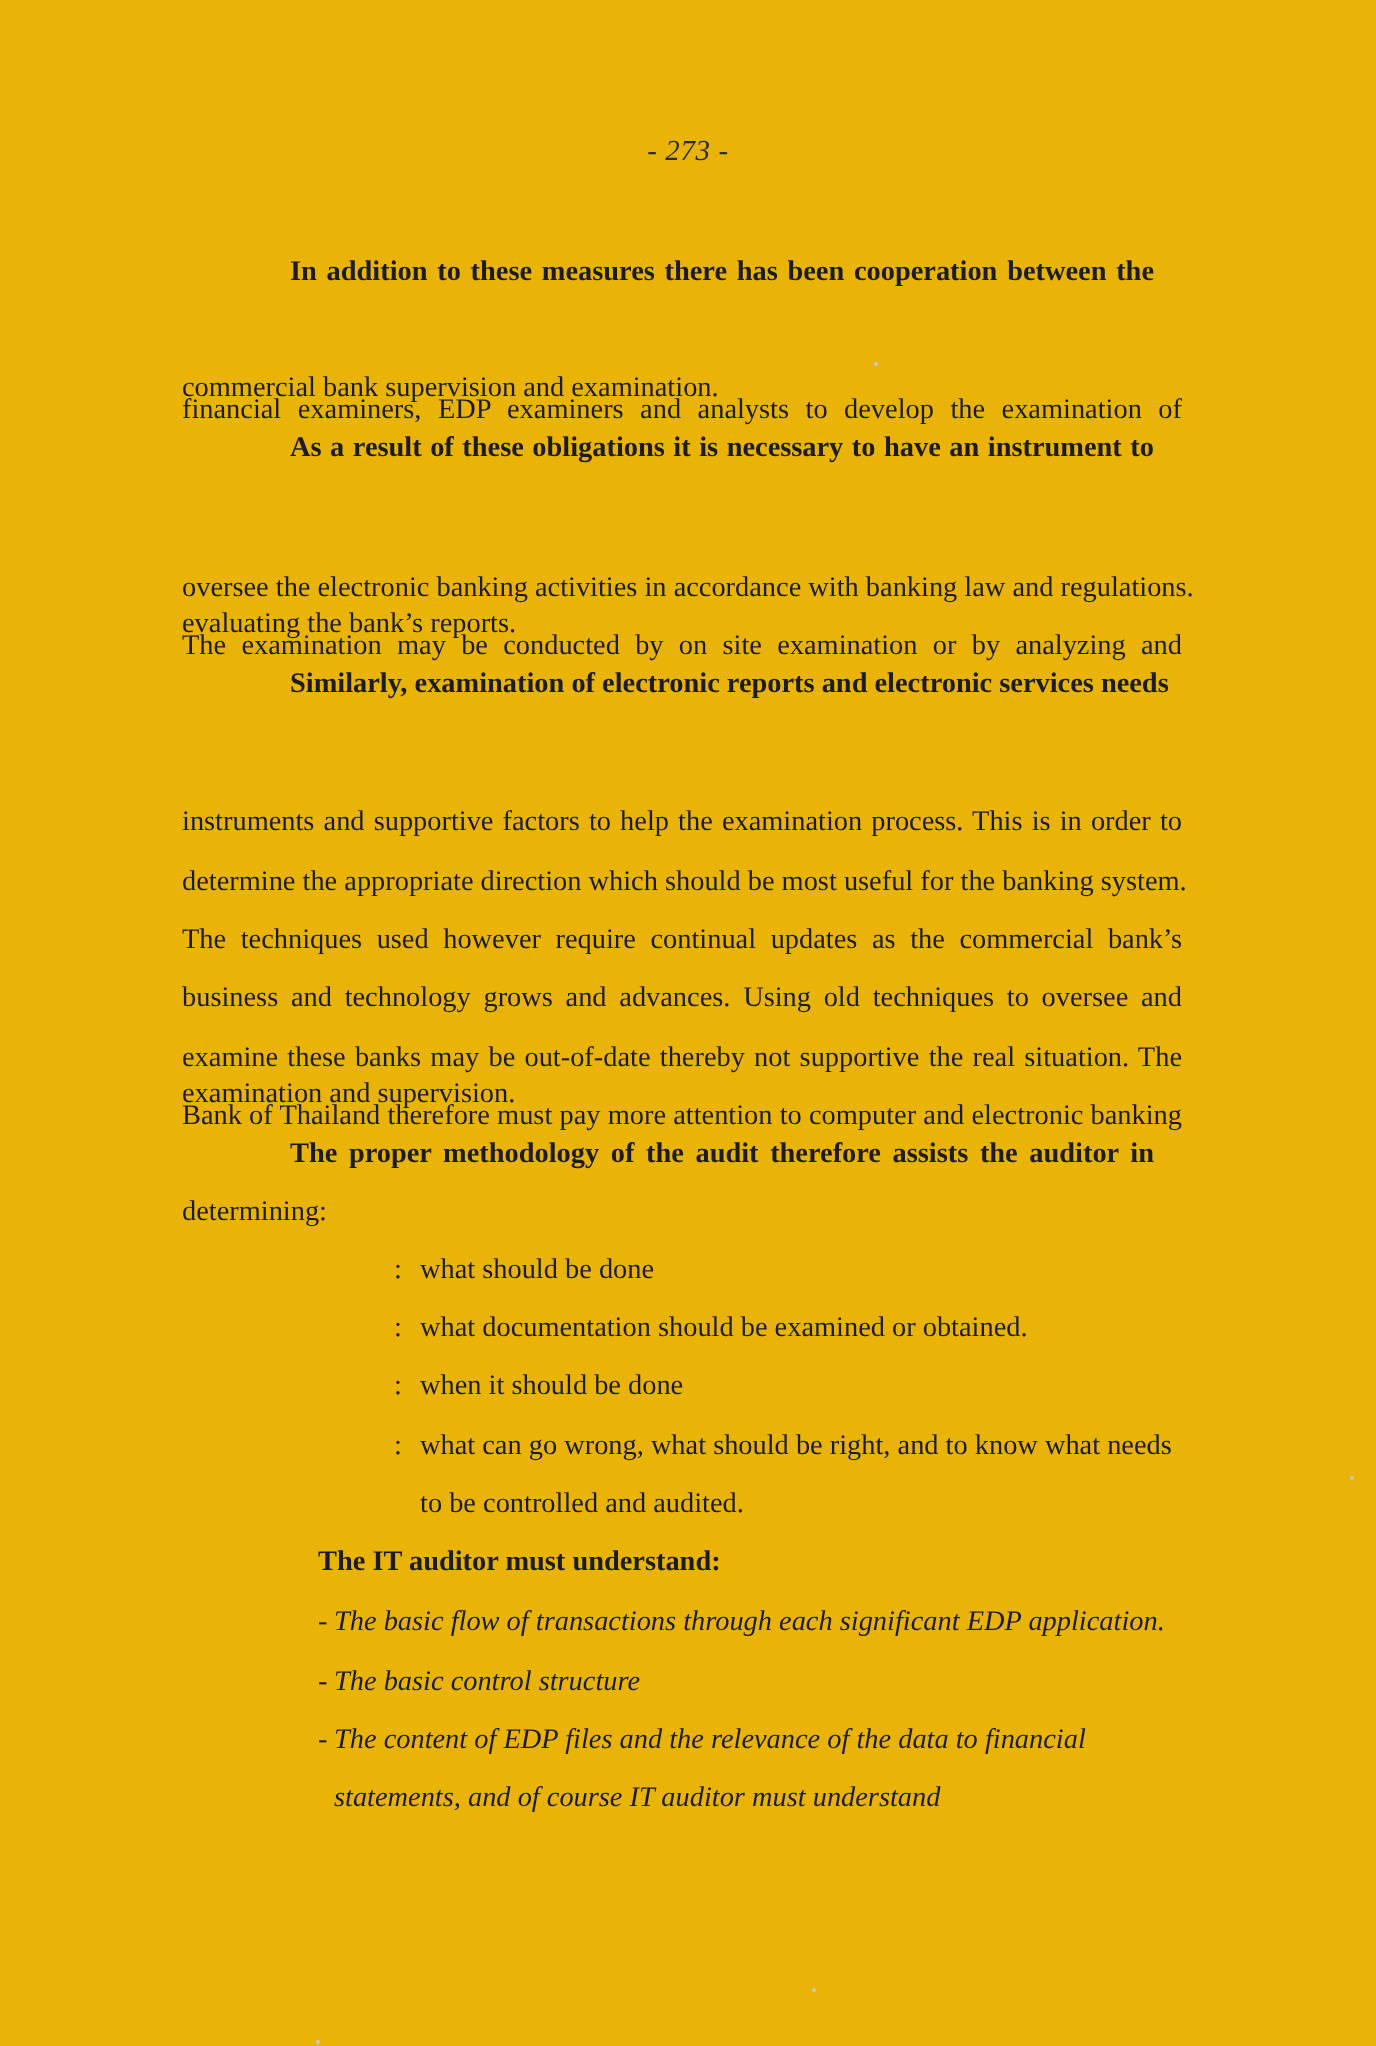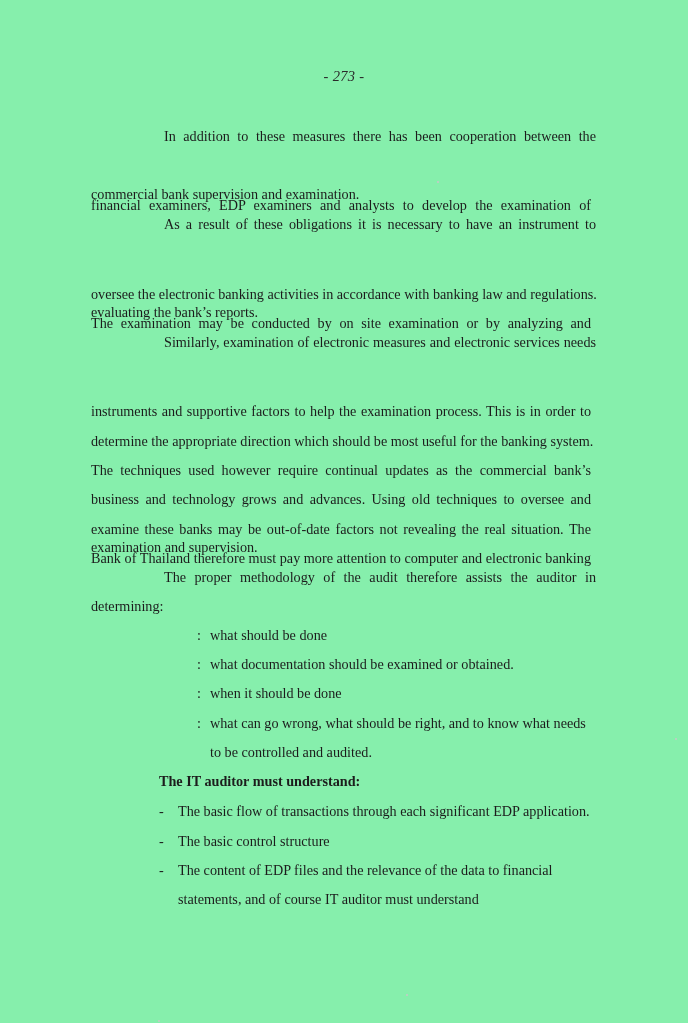--- a/index.html
+++ b/index.html
@@ -13,21 +13,21 @@
       position: relative;
       overflow: hidden;
       font-family: "Liberation Serif", "DejaVu Serif", serif;
       color: #1c1c1c;
       font-size: 14.2px;
     }
     .page {
       position: absolute;
       left: 0; top: 0;
       width: 688px; height: 1023px;
-      background: #86efac;
+      background: #eab308;
     }
     .page-number {
       position: absolute;
       top: 68px;
       left: 0;
       width: 688px;
       text-align: center;
       font-style: italic;
       font-size: 14.5px;
       color: #2a2a2a;
@@ -40,24 +40,25 @@
       height: 18px;
     }
     .justify {
       left: 91px;
       width: 500px;
       text-align: justify;
       text-align-last: justify;
       margin-top: 40px;
     }
     .indent {
-      left: 164px;
+      left: 145px;
       width: 432px;
       text-align: justify;
       text-align-last: justify;
+      font-weight: bold;
     }
     .plain { left: 91px; text-align: right; }
     .plain-indent { left: 159px; font-weight: bold; }
     .colon {
       position: absolute;
       left: 197px;
       line-height: 18px;
     }
     .colon-text {
       position: absolute;
@@ -65,23 +66,24 @@
       white-space: nowrap;
       line-height: 18px;
     }
     .dash {
       position: absolute;
       left: 159px;
       line-height: 18px;
     }
     .dash-text {
       position: absolute;
-      left: 178px;
+      left: 167px;
       white-space: nowrap;
       line-height: 18px;
+      font-style: italic;
     }
     .speck {
       position: absolute;
       width: 2px; height: 2px;
       background: #c8c8c8;
       border-radius: 1px;
     }
   </style>
 </head>
 <body>
@@ -97,26 +99,26 @@
   </div>
 
   <div>
     <div class="line indent" style="top:215px">As a result of these obligations it is necessary to have an instrument to</div>
     <div class="line justify" style="top:245px">oversee the electronic banking activities in accordance with banking law and regulations.</div>
     <div class="line justify" style="top:274px">The examination may be conducted by on site examination or by analyzing and</div>
     <div class="line plain" style="top:303px">evaluating the bank’s reports.</div>
   </div>
 
   <div>
-    <div class="line indent" style="top:333px">Similarly, examination of electronic measures and electronic services needs</div>
+    <div class="line indent" style="top:333px">Similarly, examination of electronic reports and electronic services needs</div>
     <div class="line justify" style="top:362px">instruments and supportive factors to help the examination process.  This is in order to</div>
     <div class="line justify" style="top:392px">determine the appropriate direction which should be most useful for the banking system.</div>
     <div class="line justify" style="top:421px">The techniques used however require continual updates as the commercial bank’s</div>
     <div class="line justify" style="top:450px">business and technology grows and advances.  Using old techniques to oversee and</div>
-    <div class="line justify" style="top:480px">examine these banks may be out-of-date factors not revealing the real situation.  The</div>
+    <div class="line justify" style="top:480px">examine these banks may be out-of-date thereby not supportive the real situation.  The</div>
     <div class="line justify" style="top:509px">Bank of Thailand therefore must pay more attention to computer and electronic banking</div>
     <div class="line plain" style="top:538px">examination and supervision.</div>
   </div>
 
   <div>
     <div class="line indent" style="top:568px">The proper methodology of the audit therefore assists the auditor in</div>
     <div class="line plain" style="top:597px">determining:</div>
   </div>
 
   <div>

